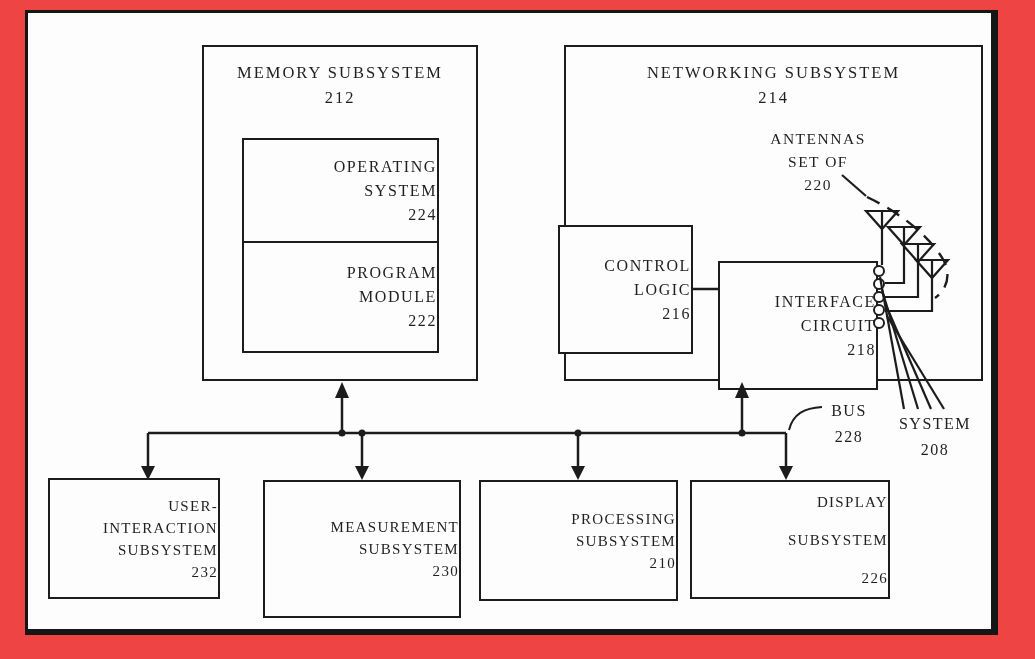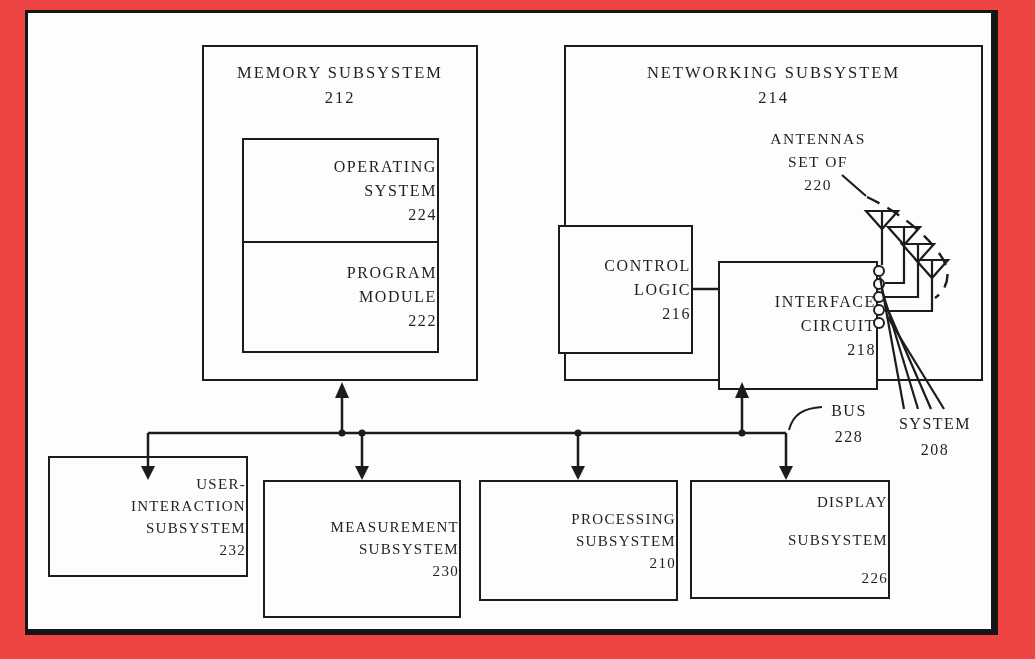--- a/index.html
+++ b/index.html
@@ -70,21 +70,21 @@
     <div>LOGIC</div>
     <div class="ref">216</div>
   </div>
 
   <div class="box centerstack inner-text" style="left:718px;top:225px;width:160px;height:129px;margin-top:36px;">
     <div>INTERFACE</div>
     <div>CIRCUIT</div>
     <div class="ref">218</div>
   </div>
 
-  <div class="box centerstack bottom-text" style="left:48px;top:456px;width:200px;height:121px;">
+  <div class="box centerstack bottom-text" style="left:48px;top:478px;width:172px;height:121px;">
     <div>USER-</div>
     <div>INTERACTION</div>
     <div>SUBSYSTEM</div>
     <div class="ref">232</div>
   </div>
 
   <div class="box centerstack bottom-text" style="left:263px;top:480px;width:198px;height:138px;">
     <div>MEASUREMENT</div>
     <div>SUBSYSTEM</div>
     <div class="ref">230</div>

